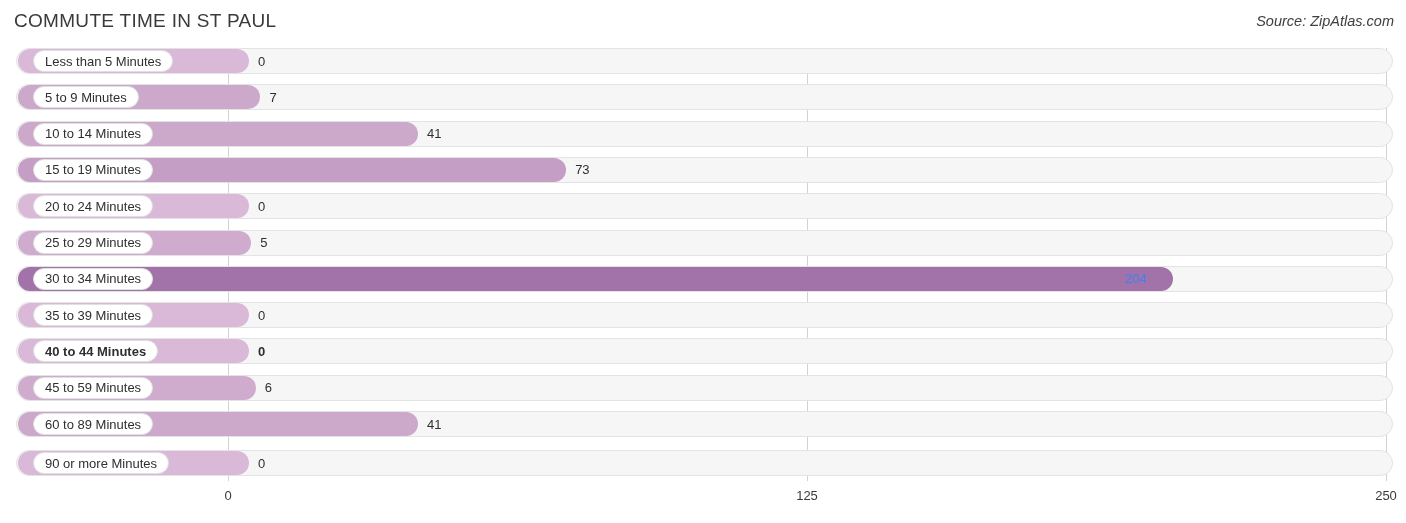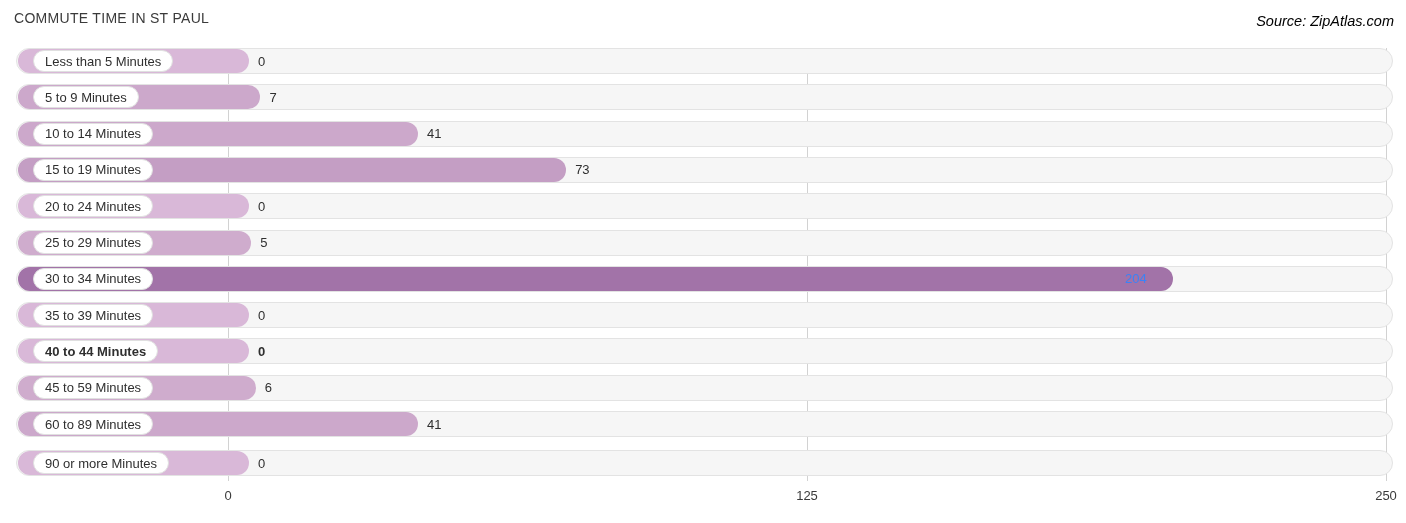--- a/index.html
+++ b/index.html
@@ -20,33 +20,33 @@
     position: absolute;
     top: 0;
     left: 0;
     width: 1406px;
     height: 46px;
   }
   .chart-title {
     position: absolute;
     left: 14px;
     top: 10px;
-    font-size: 14px;
+    font-size: 19px;
     letter-spacing: 0.3px;
     color: #3a3a3a;
     font-weight: 400;
     white-space: nowrap;
   }
   .source-note {
     position: absolute;
     right: 12px;
     top: 13px;
     font-size: 14.5px;
     font-style: italic;
-    color: #000000;
+    color: #404040;
     white-space: nowrap;
   }
 
   
   .plot {
     position: absolute;
     left: 0;
     top: 46px;
     width: 1406px;
     height: 437px;

